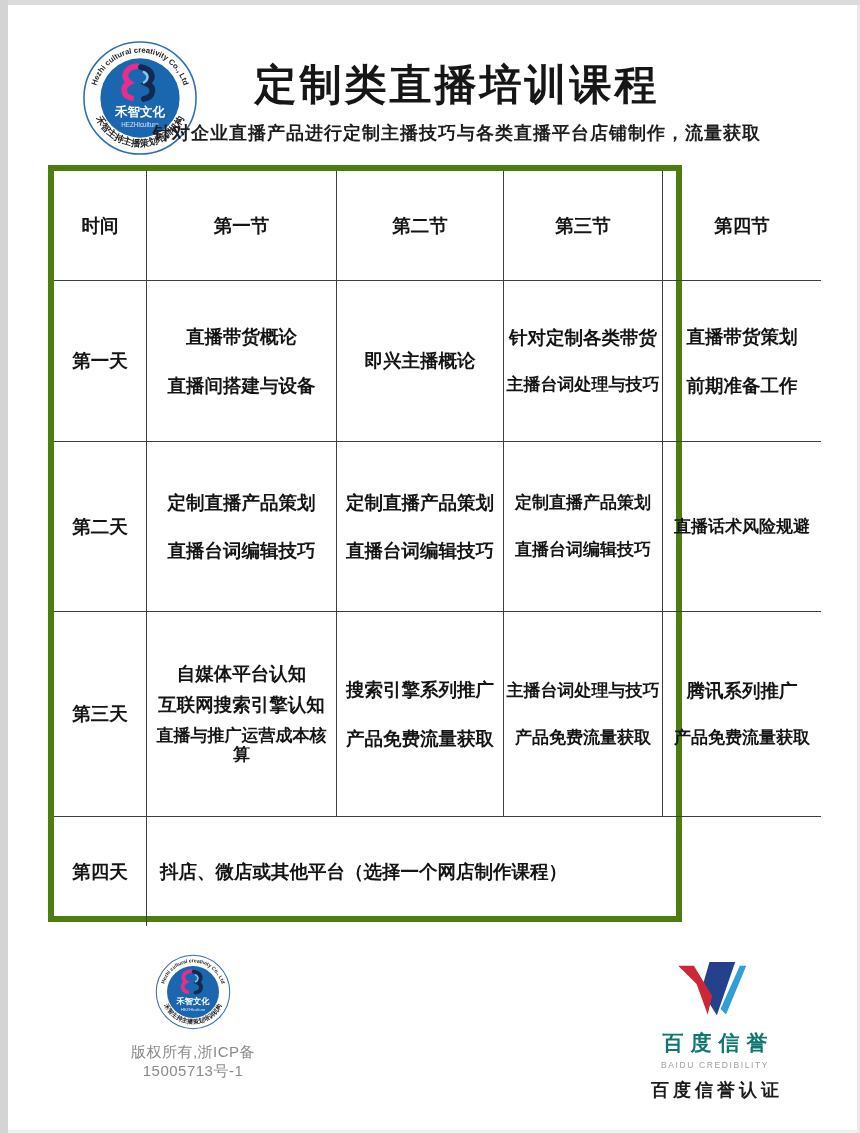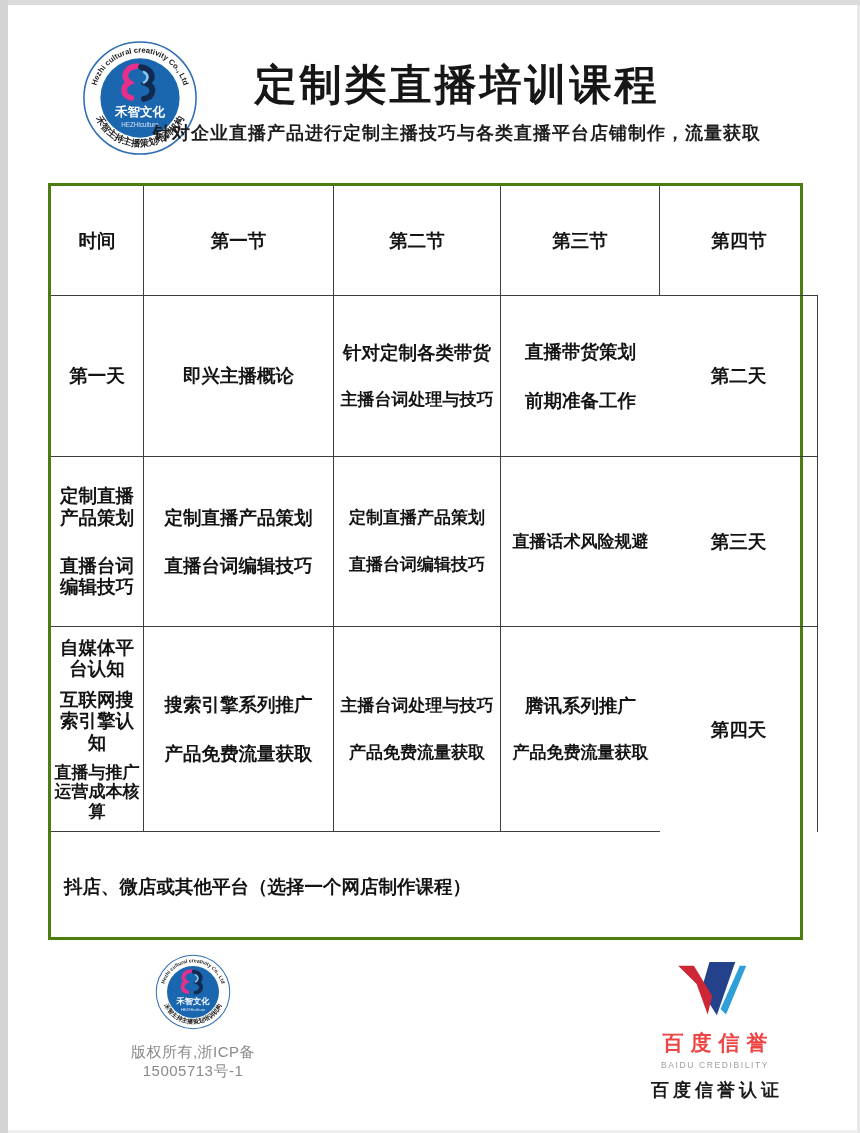--- a/index.html
+++ b/index.html
@@ -8,44 +8,43 @@
     font-family:"Liberation Sans","DejaVu Sans",sans-serif;color:#141414;
     box-shadow: inset 8px 0 0 #d4d4d4, inset 0 5px 0 #dcdcdc, inset -3px 0 0 #e9e9e9, inset 0 -3px 0 #efefef;
   }
   
   .logo-top{position:absolute;left:82px;top:40px;}
   .title-wrap{position:absolute;left:0;top:62px;width:852px;padding-left:62px;box-sizing:border-box;text-align:center;}
   .page-title{margin:0;font-size:42px;font-weight:900;letter-spacing:3px;color:#161616;line-height:1.1;}
   .page-subtitle{margin-top:13px;font-size:18px;font-weight:700;color:#1d1d1d;letter-spacing:1px;}
   
   .course-table{
-    position:absolute;left:48px;top:165px;width:755px;height:757px;box-sizing:border-box;
+    position:absolute;left:48px;top:165px;width:634px;height:757px;box-sizing:border-box;
     display:grid;grid-template-columns:93px 190px 167px 159px 158px;
     grid-template-rows:110px 161px 170px 205px 109px;
-    border:3px solid #4d7c0f;
-    margin-top:18px;
+    border:6px solid #4d7c0f;
   }
   .cell{
     border-right:1px solid #3e3e3e;border-bottom:1px solid #3e3e3e;
     display:flex;flex-direction:column;align-items:center;justify-content:center;
     gap:27px;font-size:18.5px;font-weight:700;text-align:center;line-height:1.15;
     box-sizing:border-box;padding:4px 2px;
   }
   .cell.tight{gap:10px;}
   .cell.last-c{border-right:none;}
   .cell.last-r{border-bottom:none;}
   .cell.merged{flex-direction:row;justify-content:flex-start;text-align:left;padding-left:13px;}
   .fs17{font-size:17px;}
   
   .footer-left{position:absolute;left:103px;top:954px;width:180px;text-align:center;}
   .icp-text{margin-top:9px;font-size:15px;color:#8a8a8a;letter-spacing:.5px;}
   .footer-center{position:absolute;left:348px;top:950px;width:224px;text-align:center;}
   .police-text{margin-top:3px;font-size:17px;font-weight:700;color:#121212;}
   .footer-right{position:absolute;left:626px;top:962px;width:178px;text-align:center;}
-  .bd-title{font-size:21px;font-weight:700;color:#ef4444;letter-spacing:7px;padding-left:7px;margin-top:6px;}
+  .bd-title{font-size:21px;font-weight:700;color:#0f766e;letter-spacing:7px;padding-left:7px;margin-top:6px;}
   .bd-sub{font-size:8.5px;color:#9aa0a6;letter-spacing:1.6px;margin-top:3px;}
   .bd-cap{margin-top:8px;font-size:18px;font-weight:700;color:#1b1b1b;letter-spacing:4px;padding-left:4px;}
   svg text{font-family:"Liberation Sans","DejaVu Sans",sans-serif;}
 </style>
 </head>
 <body>
 
 <div class="page">
 
   <svg class="logo-top" viewBox="0 0 120 120" width="116" height="116">
@@ -87,20 +86,24 @@
     <div class="cell">
         <div>第三节</div>
       </div>
     <div class="cell last-c">
         <div>第四节</div>
       </div>
 
     <div class="cell">
         <div>第一天</div>
       </div>
+    <div class="cell">
+      <div>直播带货概论</div>
+      <div>直播间搭建与设备</div>
+    </div>
     <div class="cell">
       <div>即兴主播概论</div>
     </div>
     <div class="cell">
       <div>针对定制各类带货</div>
       <div class="fs17">主播台词处理与技巧</div>
     </div>
     <div class="cell last-c">
       <div>直播带货策划</div>
       <div>前期准备工作</div>

